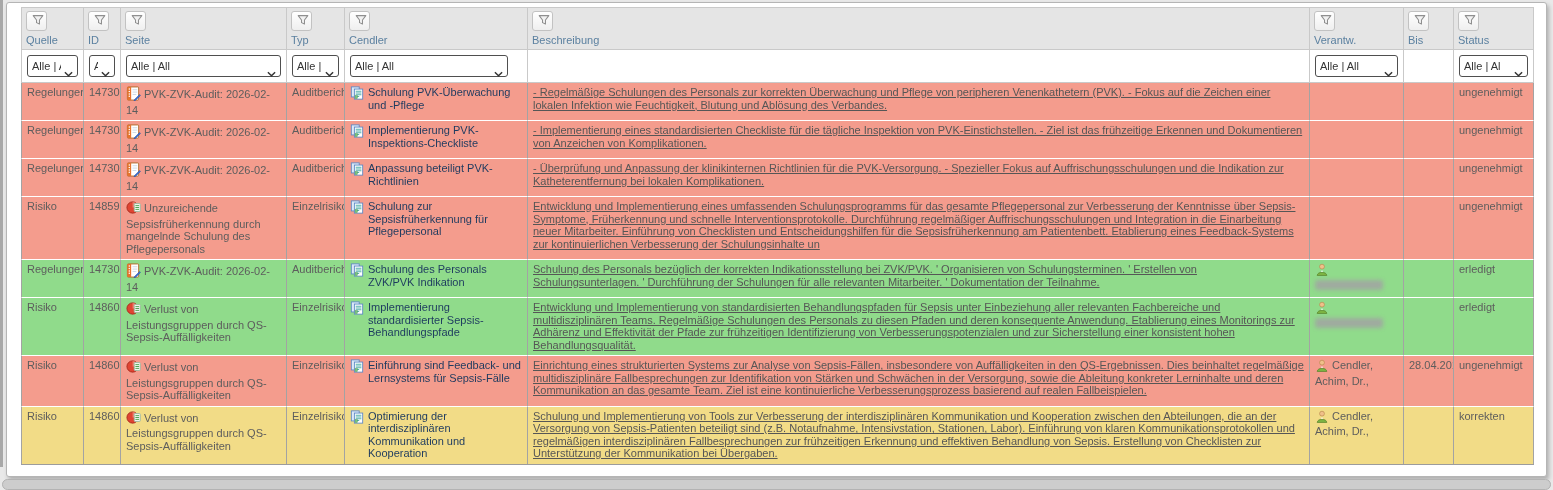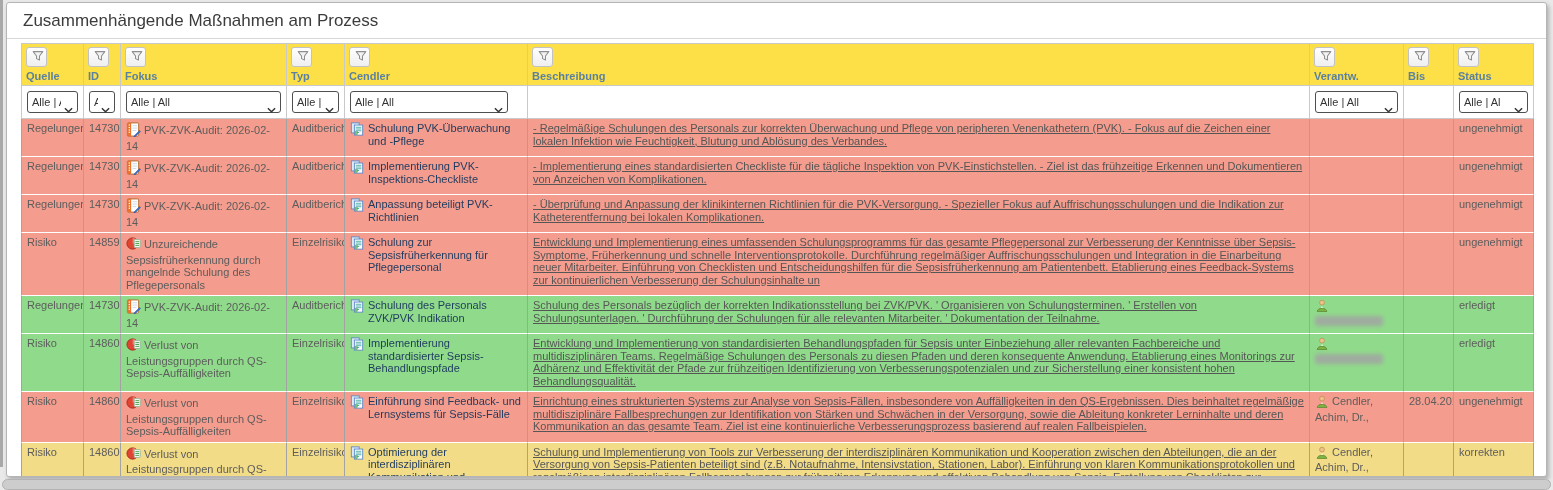--- a/index.html
+++ b/index.html
@@ -12,21 +12,21 @@
 
   table.grid { border-collapse:collapse; table-layout:fixed; margin:4px 0 0 14px; width:1512px; }
   table.grid td, table.grid th { vertical-align:top; overflow:hidden; }
 
   
   col.c-quelle{width:62px} col.c-id{width:37px} col.c-seite{width:166px} col.c-typ{width:58px}
   col.c-vorgang{width:183px} col.c-beschreibung{width:782px} col.c-verantw{width:94px}
   col.c-bis{width:50px} col.c-status{width:80px}
 
   
-  tr.head-row th { border:1px solid #c9c9c9; background:#fde047; height:42px; text-align:left; padding:3px 4px; font-weight:bold; }
+  tr.head-row th { border:1px solid #c9c9c9; background:#e5e5e5; height:42px; text-align:left; padding:3px 4px; font-weight:normal; }
   .filter-btn { display:block; width:21px; height:20px; border:1px solid #c2c2c2; border-radius:3px;
                 background:linear-gradient(#ffffff,#efefef); cursor:pointer; padding:1px 0 0 2px; }
   .th-label { font-size:11px; color:#5b80a0; margin-top:3px; white-space:nowrap; }
 
   
   tr.filter-row td { border:1px solid #c9c9c9; background:#fff; height:33px; padding:5px 5px 4px 5px; }
   .select-wrap { position:relative; display:block; }
   select.sel { width:100%; height:22px; font-family:"Liberation Sans",sans-serif; font-size:11px; color:#333;
                border:1px solid #4f4f4f; border-radius:3px; background:#fff; padding:1px 16px 1px 4px;
                appearance:none; -webkit-appearance:none; -moz-appearance:none; }
@@ -50,21 +50,20 @@
   .beschr { color:#565656;text-decoration:underline; }
   .redacted { display:inline-block; width:68px; height:10px; background:#9fab9f; border-radius:2px;
               filter:blur(2px); vertical-align:-1px; }
 </style>
 </head>
 <body>
 
 <div class="page">
   <div class="left-gutter"></div>
   <div class="panel">
-    <div class="panel-title">Zusammenhängende Maßnahmen am Prozess</div>
 
     <table class="grid">
       <colgroup>
         <col class="c-quelle">
           <col class="c-id">
           <col class="c-seite">
           <col class="c-typ">
           <col class="c-vorgang">
         <col class="c-beschreibung">
           <col class="c-verantw">
@@ -82,21 +81,21 @@
           <th>
             <button class="filter-btn"><span class="funnel"><svg width="14" height="14" viewBox="0 0 16 16">
                     <path d="M2.5 3h11L9.7 8v4.6L6.3 11V8Z" fill="#f2f2f2" stroke="#8f8f8f" stroke-width="1.2" stroke-linejoin="round"></path>
                   </svg></span></button>
             <div class="th-label">ID</div>
             </th>
           <th>
             <button class="filter-btn"><span class="funnel"><svg width="14" height="14" viewBox="0 0 16 16">
                     <path d="M2.5 3h11L9.7 8v4.6L6.3 11V8Z" fill="#f2f2f2" stroke="#8f8f8f" stroke-width="1.2" stroke-linejoin="round"></path>
                   </svg></span></button>
-            <div class="th-label">Fokus</div>
+            <div class="th-label">Seite</div>
             </th>
           <th>
             <button class="filter-btn"><span class="funnel"><svg width="14" height="14" viewBox="0 0 16 16">
                     <path d="M2.5 3h11L9.7 8v4.6L6.3 11V8Z" fill="#f2f2f2" stroke="#8f8f8f" stroke-width="1.2" stroke-linejoin="round"></path>
                   </svg></span></button>
             <div class="th-label">Typ</div>
             </th>
           <th>
             <button class="filter-btn"><span class="funnel"><svg width="14" height="14" viewBox="0 0 16 16">
                     <path d="M2.5 3h11L9.7 8v4.6L6.3 11V8Z" fill="#f2f2f2" stroke="#8f8f8f" stroke-width="1.2" stroke-linejoin="round"></path>

